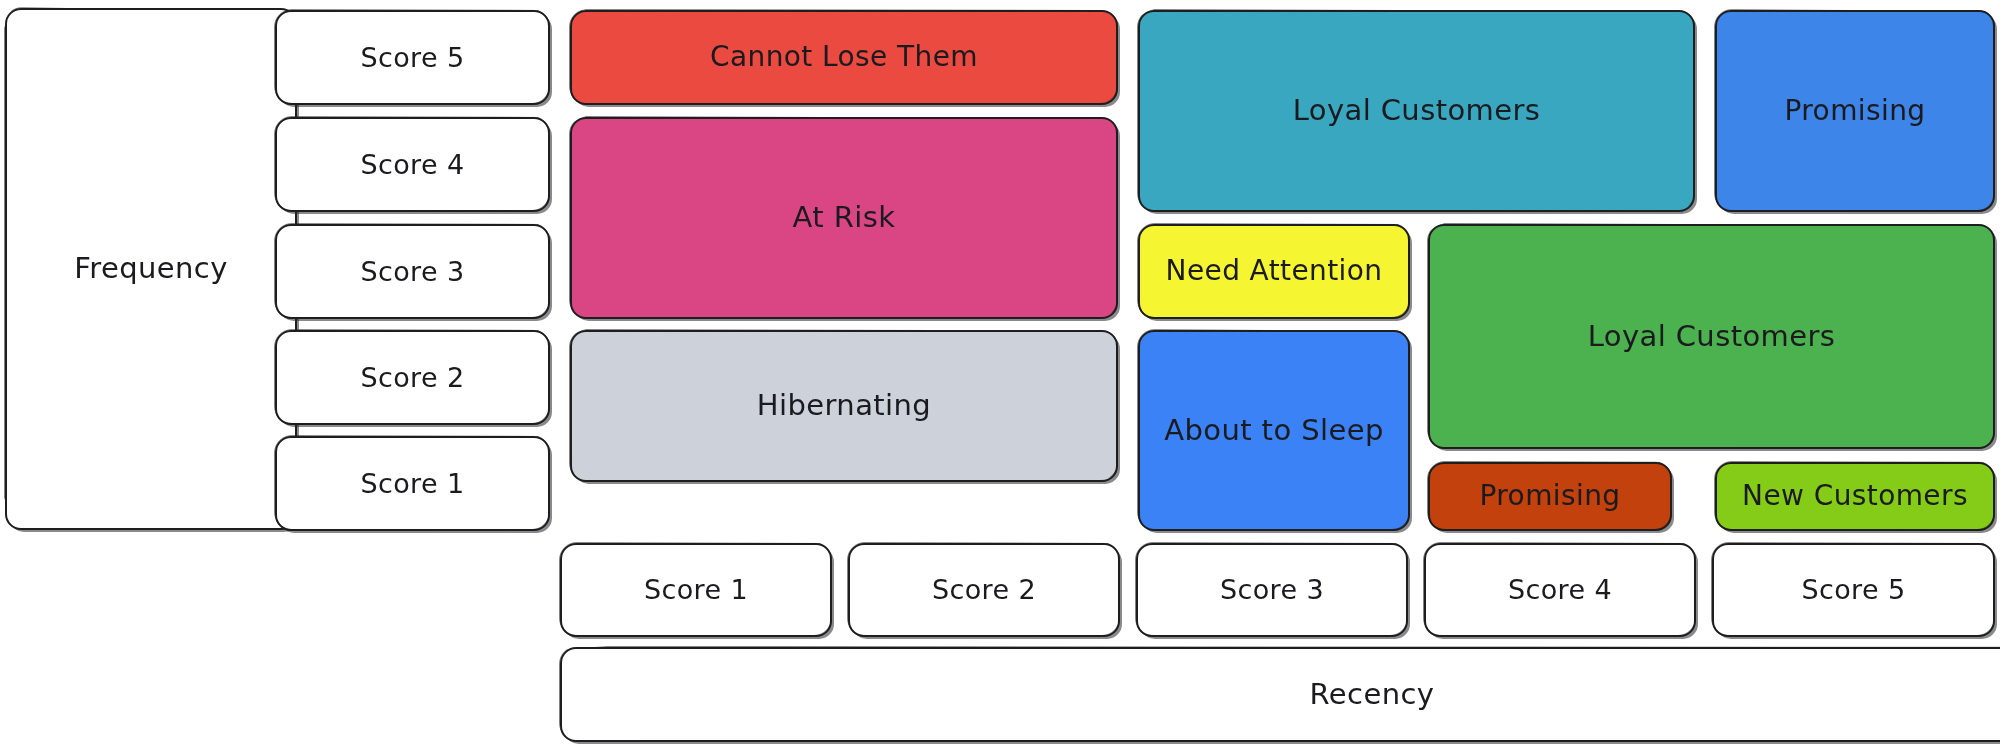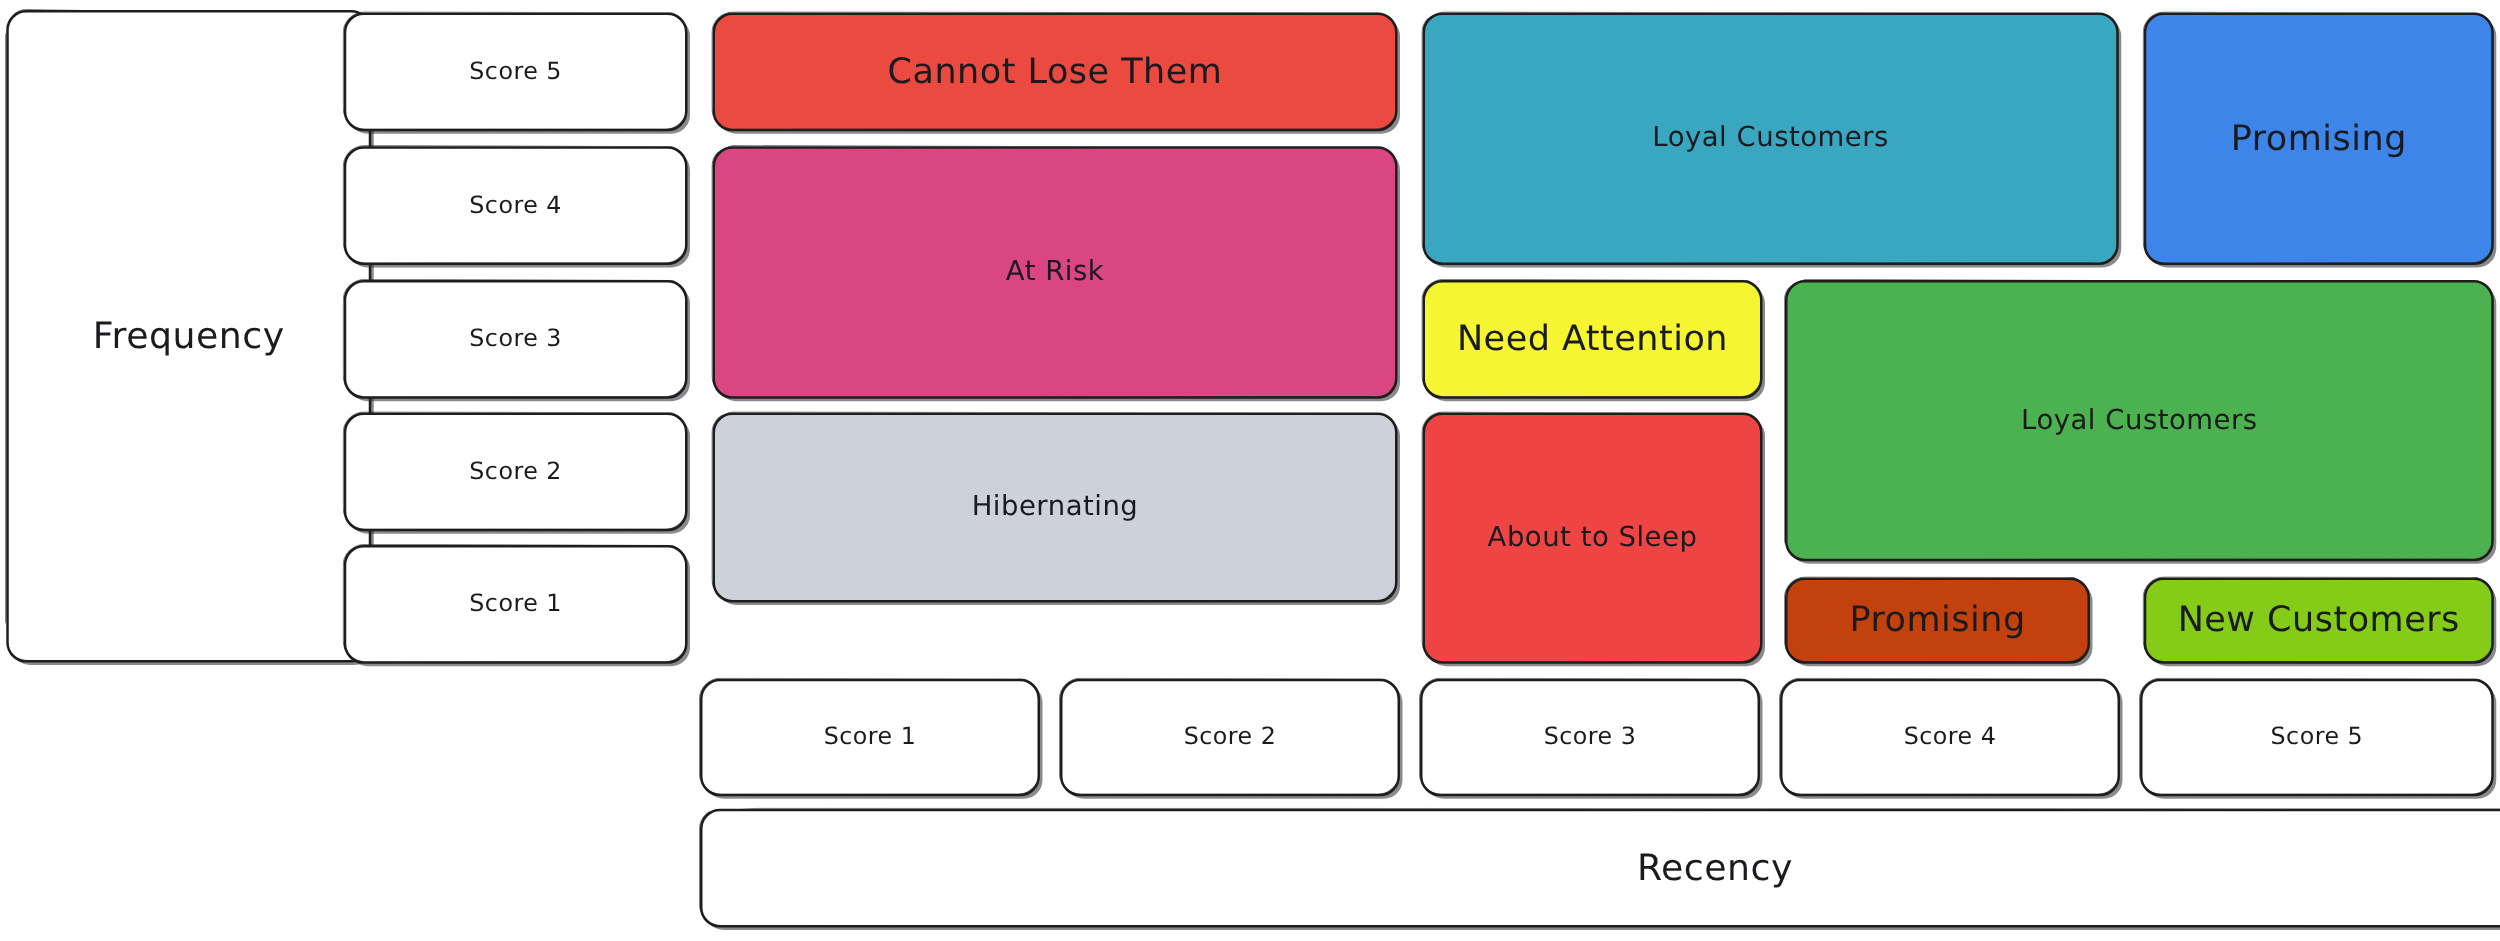--- a/index.html
+++ b/index.html
@@ -27,27 +27,27 @@
     border-radius: 16px;
     box-shadow: 3px 3px 0 -1px rgba(40,42,48,0.55);
     font-family: "DejaVu Sans", sans-serif;
     color: #1b1b1f;
     text-align: center;
     line-height: 1.15;
     letter-spacing: 0.4px;
   }
   .plain {
     background: #ffffff;
-    font-size: 19px;
+    font-size: 27px;
   }
   .seg {
     font-size: 28px;
     border-color: #1e1e1e;
   }
-  .seg.big { font-size: 22px; }
+  .seg.big { font-size: 29px; }
   .axis-label {
     font-size: 29px;
   }
   
   .box::after {
     content: "";
     position: absolute;
     inset: -3px -2px -1px -3px;
     border: 1.5px solid rgba(30,30,30,0.55);
     border-radius: 18px;
@@ -93,21 +93,21 @@
   </div>
 
   <div class="box seg big" style="left:1138px; top:10px; width:557px; height:202px; background:#3aa7c1;">
     <span>Loyal Customers</span>
   </div>
 
   <div class="box seg" style="left:1138px; top:224px; width:272px; height:95px; background:#f5f531;">
     <span>Need Attention</span>
   </div>
 
-  <div class="box seg big" style="left:1138px; top:330px; width:272px; height:201px; background:#ef4444;">
+  <div class="box seg big" style="left:1138px; top:330px; width:272px; height:201px; background:#3b82f6;">
     <span>About to Sleep</span>
   </div>
 
   <div class="box seg" style="left:1715px; top:10px; width:280px; height:202px; background:#3d85e8;">
     <span>Promising</span>
   </div>
 
   <div class="box seg big" style="left:1428px; top:224px; width:567px; height:225px; background:#4cb14f;">
     <span>Loyal Customers</span>
   </div>

